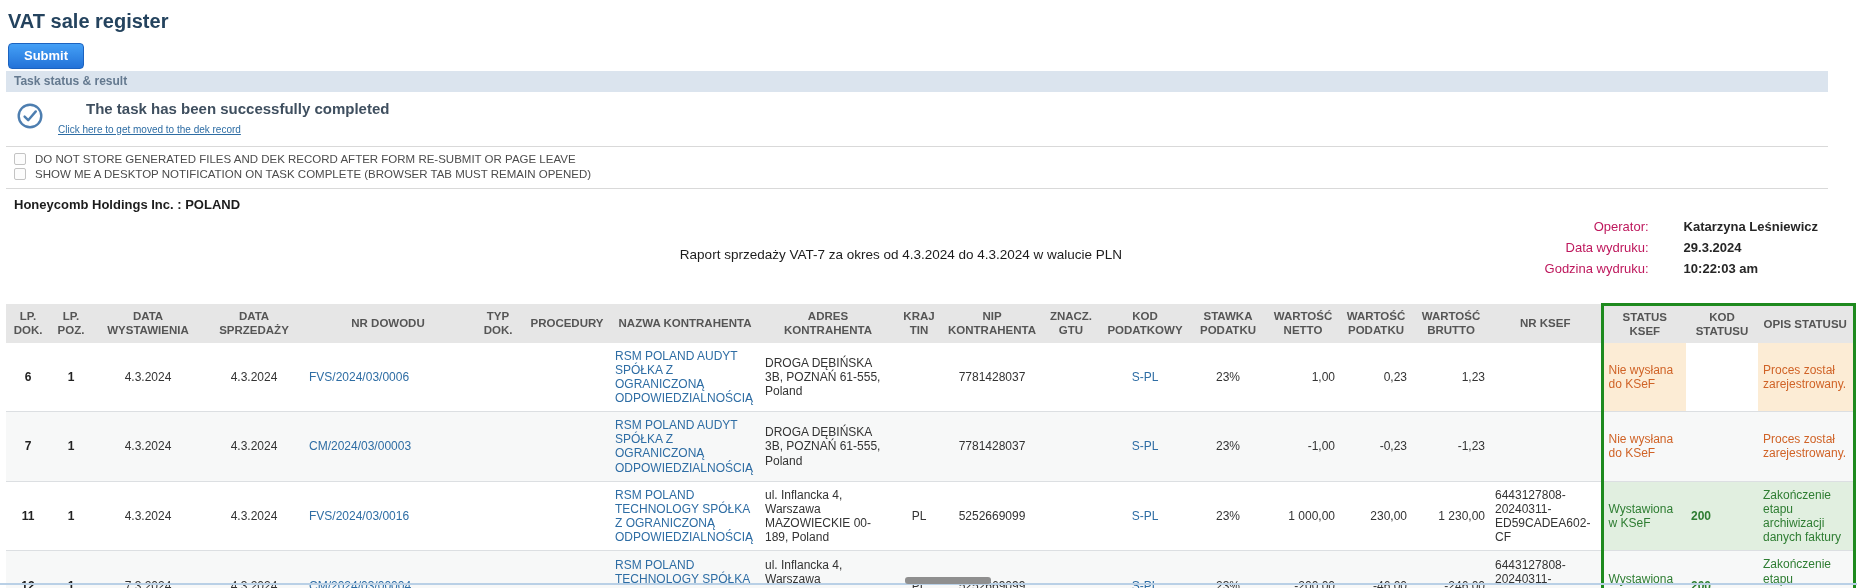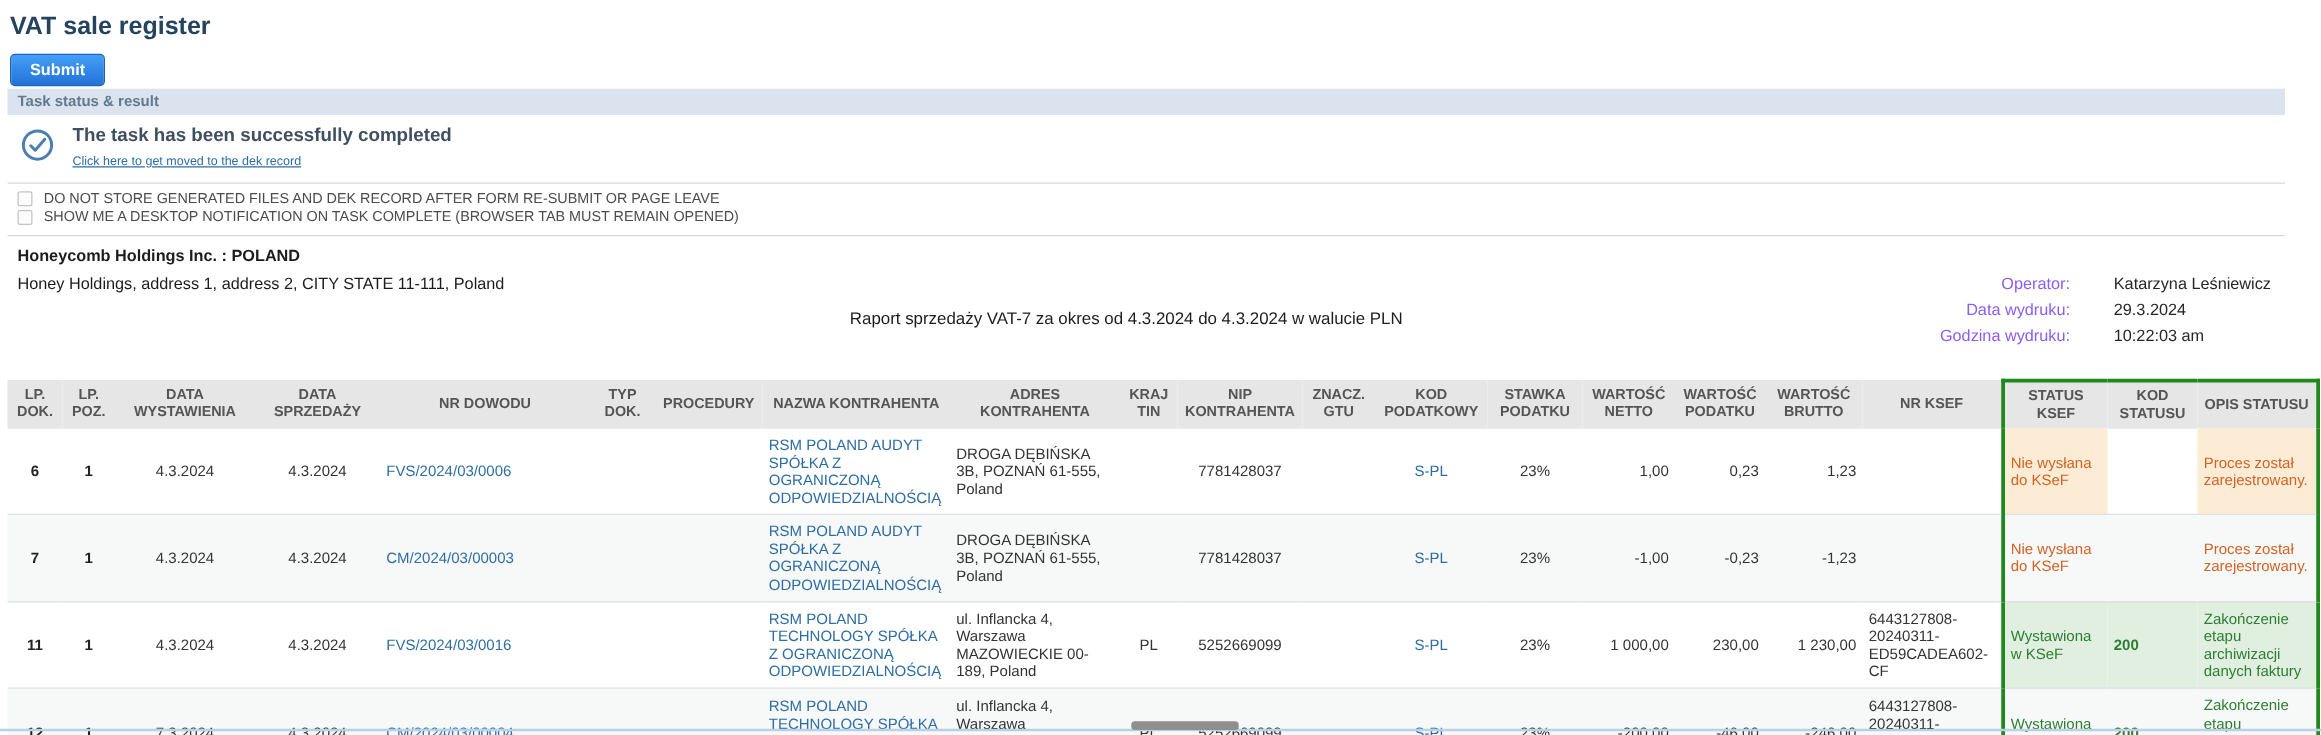--- a/index.html
+++ b/index.html
@@ -11,38 +11,38 @@
   .page-title { font-size:20px; font-weight:bold; color:var(--title-navy,#24435e); margin:2px 0 10px 2px; }
   .submit-btn { display:inline-block; font-family:inherit; font-size:13px; font-weight:bold; color:#fff;
     background:linear-gradient(#44a0f6,var(--accent-blue,#2372d8)); border:1px solid #1c63c0; border-radius:4px;
     padding:4px 15px 5px; margin:0 0 2px 2px; cursor:pointer; }
 
   
   .task-bar { background:var(--bar-bg,#dbe4ee); color:var(--bar-text,#64798f); font-size:12px; font-weight:bold;
     padding:3px 8px 4px; }
   .success-block { display:flex; align-items:flex-start; padding:8px 0 9px 10px; }
   .success-icon { width:28px; height:28px; margin:2px 14px 0 0; flex:none; }
-  .success-title { font-size:15px; font-weight:bold; color:#3f4f5f; line-height:1.25; }
+  .success-title { font-size:15px; font-weight:bold; color:#3f4f5f; line-height:1.25;margin-left:28px; }
   .success-link { font-size:10px; color:var(--link-blue,#2e6da4); text-decoration:underline; cursor:pointer; display:inline-block; margin-top:1px; }
 
   .chk-section { border-top:1px solid #d9d9d9; border-bottom:1px solid #d9d9d9; padding:5px 0 6px 8px; }
   .chk-row { display:flex; align-items:center; height:15px; }
   .chk-row input { appearance:none; -webkit-appearance:none; width:12px; height:12px; border:1px solid #c3c3c3;
     background:#fcfcfc; border-radius:2px; margin-right:9px; flex:none; }
   .chk-label { font-size:11.5px; color:#4c4c4c; }
 
   
   .report-band { position:relative; height:86px; margin-top:8px; }
   .company-block { position:absolute; left:8px; top:0; font-size:13px; color:#1c1c1c; }
   .company-title { font-weight:bold; margin-bottom:7px; }
   .company-address { margin-bottom:7px; }
   .report-title { position:absolute; left:288px; right:320px; top:50px; text-align:center; font-size:13.5px; color:#1c1c1c; }
   .print-info { position:absolute; right:10px; top:22px; display:grid; grid-template-columns:auto auto; column-gap:12px; row-gap:6px; font-size:13px; }
-  .pi-label { color:#8b5cf6; text-align:right; }
-  .pi-value { font-weight:normal; color:#262626; min-width:150px;padding-left:23px; }
+  .pi-label { color:#be185d; text-align:right; }
+  .pi-value { font-weight:bold; color:#262626; min-width:150px;padding-left:23px; }
 
   
   .table-wrap { margin-top:20px; }
   table.vat-table { table-layout:fixed; width:1848px; border-collapse:collapse; font-size:12px; }
   .vat-table thead th { background:var(--header-bg,#e6e6e6); color:#555; font-size:11.5px; font-weight:bold;
     text-align:center; vertical-align:middle; padding:4px 3px; line-height:1.25; height:34px; }
   .vat-table tbody td { padding:6px 5px; border-bottom:1px solid #dcdfe2; vertical-align:middle; line-height:1.18; }
   .vat-table tbody tr:nth-child(even) td { background:#f7f8f8; }
   .c-center { text-align:center; }
   .c-left { text-align:left; }
@@ -98,21 +98,20 @@
     </div>
     <div class="chk-row">
       <input type="checkbox" style="">
       <span class="chk-label">SHOW ME A DESKTOP NOTIFICATION ON TASK COMPLETE (BROWSER TAB MUST REMAIN OPENED)</span>
     </div>
   </div>
 
   <div class="report-band">
     <div class="company-block">
       <div class="company-title">Honeycomb Holdings Inc. : POLAND</div>
-      <div class="company-address">Honey Holdings, address 1, address 2, CITY STATE 11-111, Poland</div>
     </div>
     <div class="report-title">Raport sprzedaży VAT-7 za okres od 4.3.2024 do 4.3.2024 w walucie PLN</div>
     <div class="print-info">
       <div class="pi-label">Operator:</div>
       <div class="pi-value">Katarzyna Leśniewicz</div>
       <div class="pi-label">Data wydruku:</div>
       <div class="pi-value">29.3.2024</div>
       <div class="pi-label">Godzina wydruku:</div>
       <div class="pi-value">10:22:03 am</div>
     </div>

